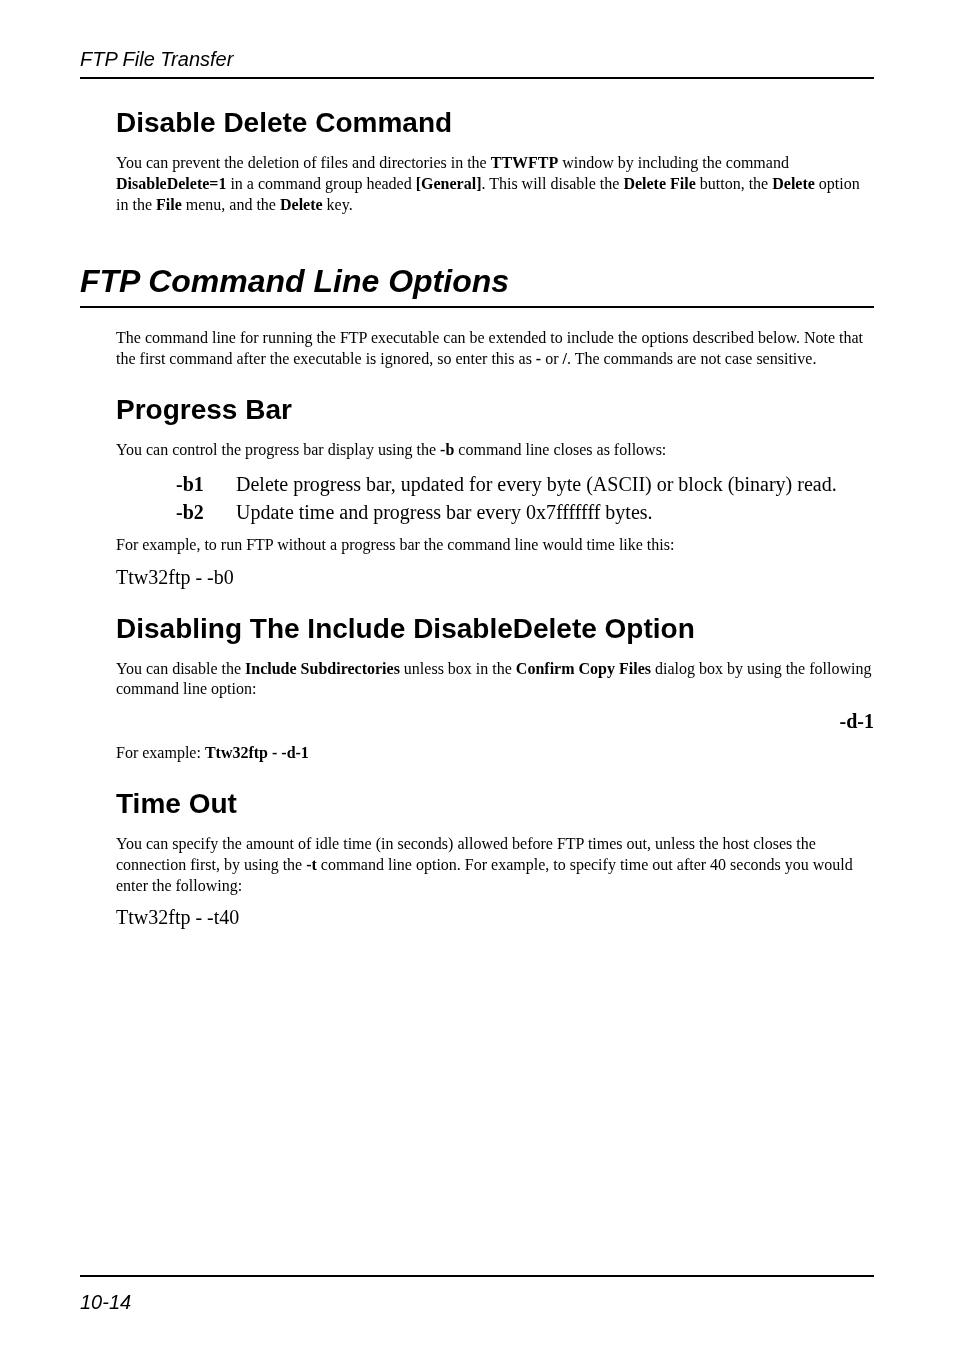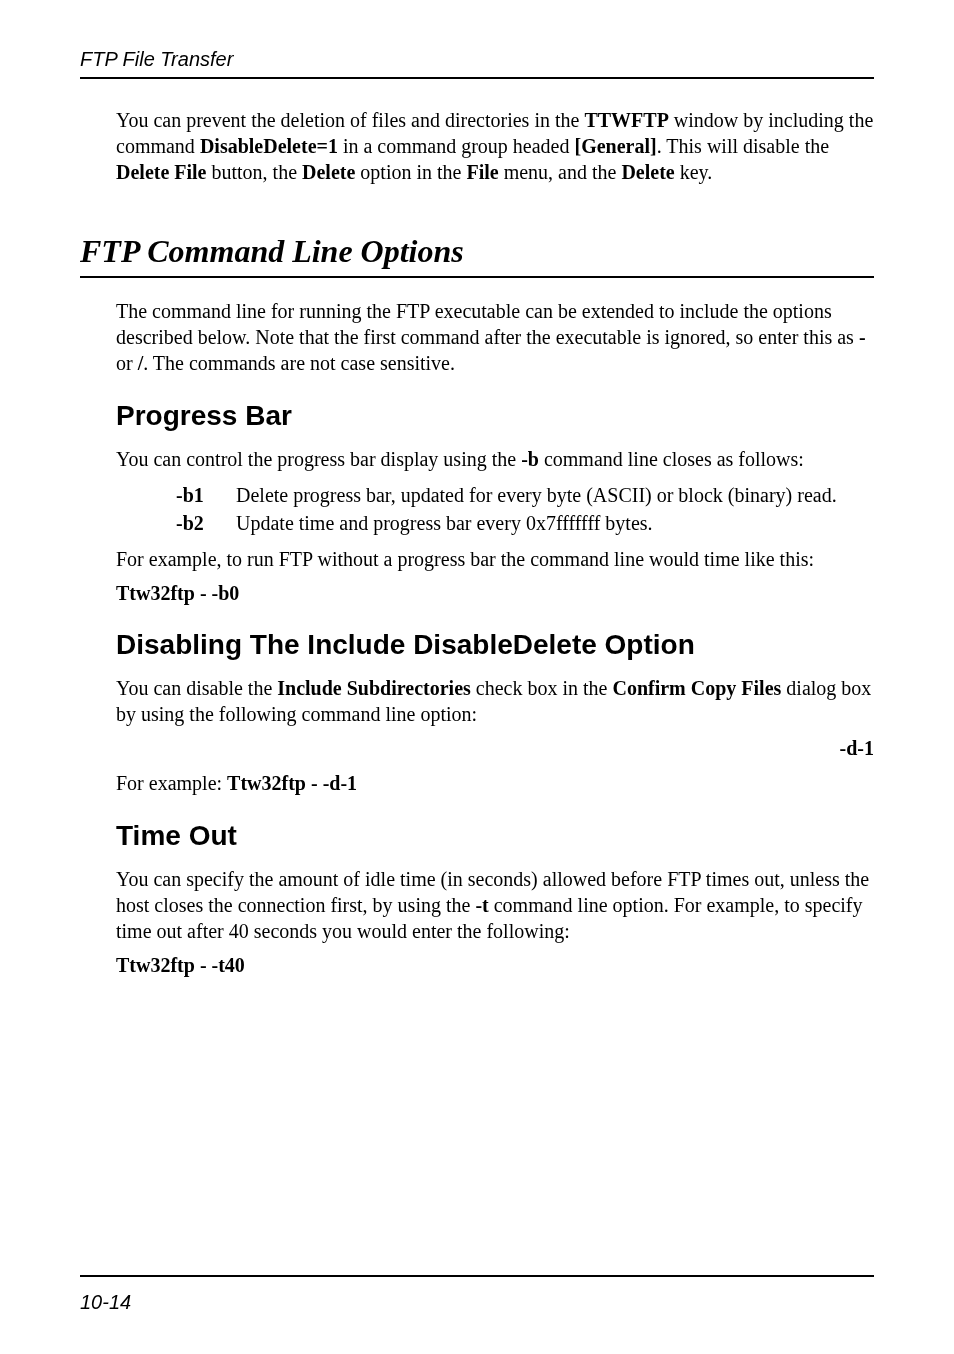--- a/index.html
+++ b/index.html
@@ -34,52 +34,52 @@
   .content {
     padding-left: 36px;
   }
   h2.section {
     font-family: Arial, Helvetica, sans-serif;
     font-weight: bold;
     font-size: 28px;
     margin: 24px 0 14px 0;
   }
   h1.chapter {
-    font-family: Liberation Serif, serif;
+    font-family: Liberation Sans, sans-serif;
     font-weight: bold;
     font-style: italic;
     font-size: 32px;
     margin: 48px 0 6px -36px;
   }
   .chapter-rule {
     border: none;
     border-top: 2px solid #000;
     margin: 0 0 20px -36px;
   }
   p.body {
-    font-size: 20px;
+    font-size: 16px;
     line-height: 1.3;
     margin: 10px 0;
   }
   .opt-row {
     display: flex;
     font-size: 20px;
     line-height: 1.3;
     margin: 2px 0 2px 60px;
   }
   .opt-key {
     font-weight: bold;
     width: 60px;
     flex: 0 0 60px;
   }
   .opt-desc {
     flex: 1;
   }
   .mono-strong {
-    font-weight: bold;
+    font-weight: normal;
     font-size: 20px;
     margin: 10px 0;
   }
   .center-strong {
     font-weight: bold;
     font-size: 20px;
     text-align: right;
     margin: 8px 0;
   }
   .footer {
@@ -103,20 +103,21 @@
 </head>
 <body>
 
 <div class="page">
 
   <div class="running-head">FTP File Transfer</div>
   <hr class="head-rule">
 
   <div class="content">
 
+    <h2 class="section">Disable Delete Command</h2>
     <p class="body">
       <span>You can prevent the deletion of files and directories in the </span><span class="b">TTWFTP</span><span> window by including the command </span><span class="b">DisableDelete=1</span><span> in a command group headed </span><span class="b">[General]</span><span>. This will disable the </span><span class="b">Delete File</span><span> button, the </span><span class="b">Delete</span><span> option in the </span><span class="b">File</span><span> menu, and the </span><span class="b">Delete</span><span> key.</span>
     </p>
 
     <h1 class="chapter">FTP Command Line Options</h1>
     <hr class="chapter-rule">
 
     <p class="body">
       <span>The command line for running the FTP executable can be extended to include the options described below. Note that the first command after the executable is ignored, so enter this as </span><span class="b">-</span><span> or </span><span class="b">/</span><span>. The commands are not case sensitive.</span>
     </p>
@@ -133,21 +134,21 @@
     <div class="opt-row">
       <div class="opt-key">-b2</div>
       <div class="opt-desc">Update time and progress bar every 0x7fffffff bytes.</div>
     </div>
 
     <p class="body">For example, to run FTP without a progress bar the command line would time like this:</p>
     <p class="mono-strong">Ttw32ftp  -  -b0</p>
 
     <h2 class="section">Disabling The Include DisableDelete Option</h2>
     <p class="body">
-      <span>You can disable the </span><span class="b">Include Subdirectories</span><span> check box in the </span><span class="b">Confirm Copy Files</span><span> dialog box by using the following command line option:</span>
+      <span>You can disable the </span><span class="b">Include Subdirectories</span><span> unless box in the </span><span class="b">Confirm Copy Files</span><span> dialog box by using the following command line option:</span>
     </p>
     <p class="center-strong">-d-1</p>
     <p class="body">
       <span>For example:   </span><span class="b">Ttw32ftp  -  -d-1</span>
     </p>
 
     <h2 class="section">Time Out</h2>
     <p class="body">
       <span>You can specify the amount of idle time (in seconds) allowed before FTP times out, unless the host closes the connection first, by using the </span><span class="b">-t</span><span> command line option. For example, to specify time out after 40 seconds you would enter the following:</span>
     </p>

